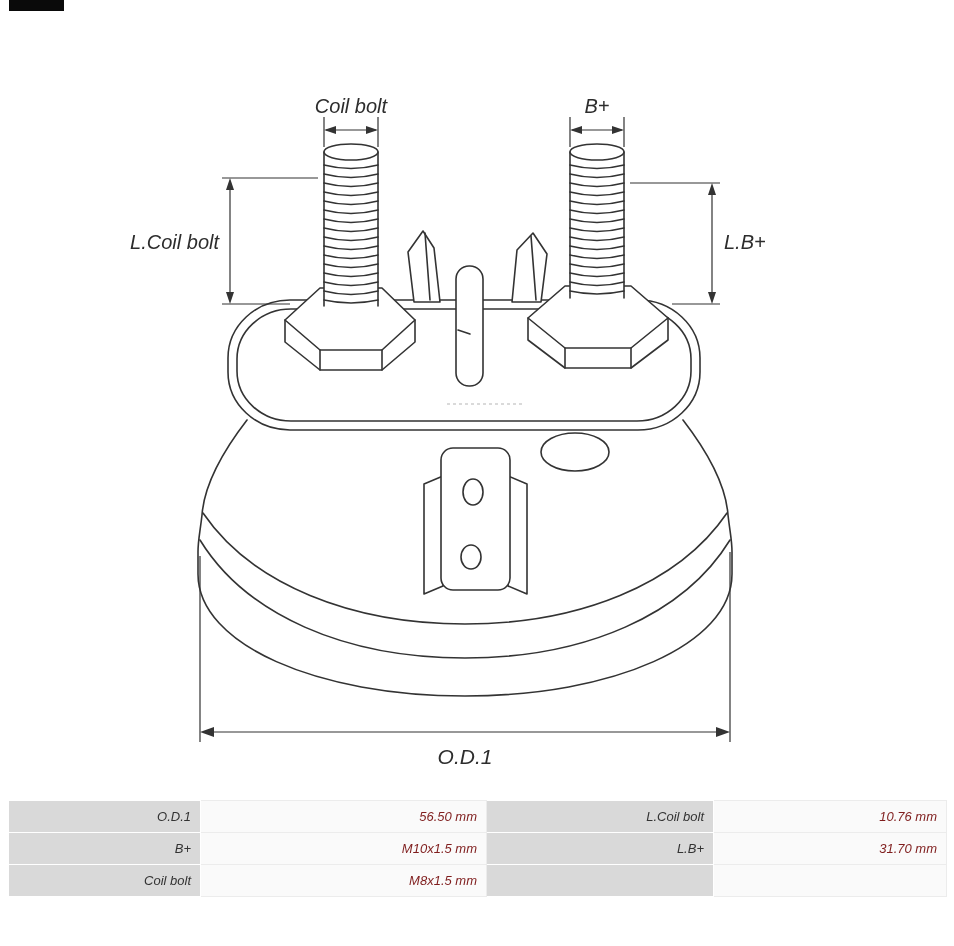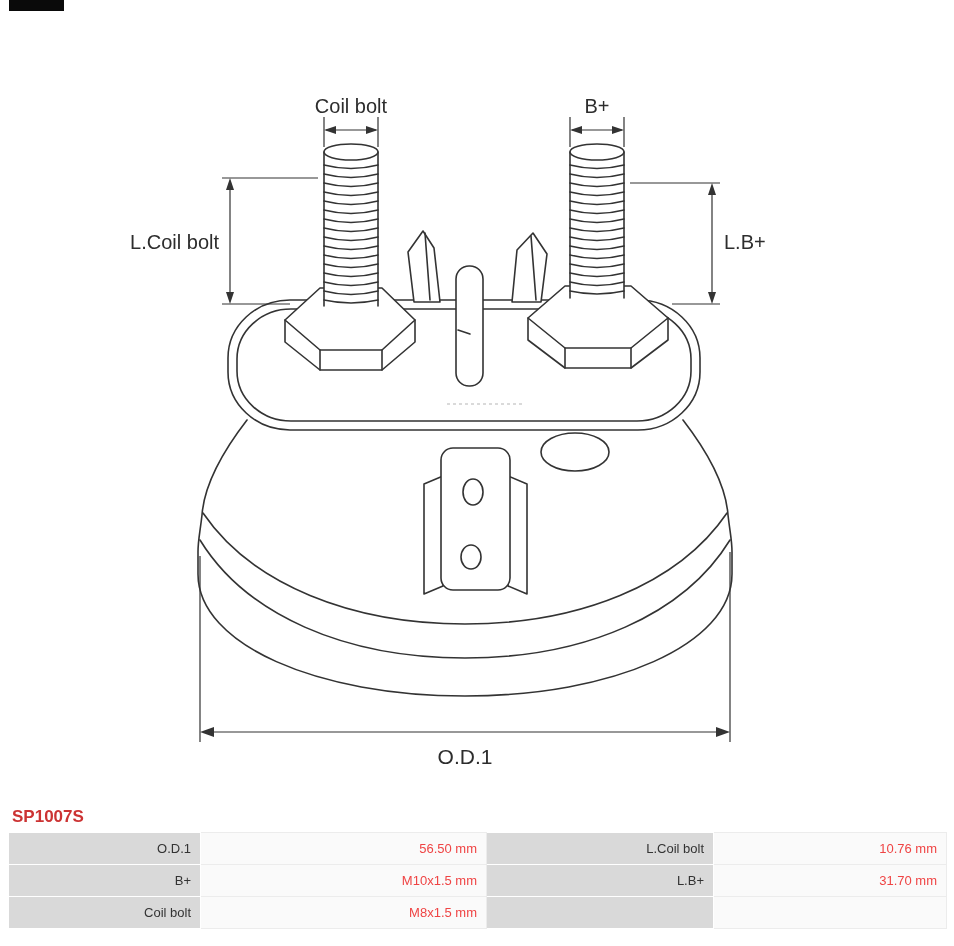--- a/index.html
+++ b/index.html
@@ -1,31 +1,31 @@
 <!DOCTYPE html>
 <html style="--part-number: #cc3333; --table-label-bg: #d9d9d9; --table-value-bg: #fafafa; --drawing-stroke: #333333;"><head>
 <meta charset="utf-8">
 <style>
   html,body{margin:0;padding:0;background:#fff;font-family:"Liberation Sans",sans-serif;}
-  .page{position:relative;width:954px;height:946px;background:#fff;overflow:hidden;}
+  .page{position:relative;width:954px;height:946px;background:#fff;overflow:hidden;font-style:italic;}
   .logo-bar{position:absolute;left:9px;top:0;width:55px;height:11px;background:#0a0a0a;}
   .drawing{display:block;}
   svg text{font-family:"Liberation Sans",sans-serif;fill:#2d2d2d;}
   .dim-label{font-size:20px;}
   .od1{font-size:21px;}
   .ln{fill:none;stroke:var(--drawing-stroke,#333);stroke-width:1.6;stroke-linecap:round;stroke-linejoin:round;}
   .fw{fill:#fff;stroke:var(--drawing-stroke,#333);stroke-width:1.6;stroke-linejoin:round;}
   .thin{fill:none;stroke:var(--drawing-stroke,#333);stroke-width:1.2;}
   .arrow{fill:var(--drawing-stroke,#333);stroke:none;}
   .dash{stroke:#b5b5b5;stroke-width:1;stroke-dasharray:3 3;fill:none;}
   .part-number{margin:7px 0 5px 12px;font-size:17px;font-weight:700;color:var(--part-number,#cc3333);}
   .spec{width:938px;margin:0 8px;border-collapse:collapse;font-size:13px;color:#333;table-layout:fixed;}
   .spec td{height:31px;padding:0 9px;text-align:right;border:1px solid #fff;overflow:hidden;}
   .spec td.lbl{background:var(--table-label-bg,#d9d9d9);}
-  .spec td.val{background:var(--table-value-bg,#fafafa);border:1px solid #ececec;color:#ef4444;}
+  .spec td.val{background:var(--table-value-bg,#fafafa);border:1px solid #ececec;color:#7f1d1d;}
 </style>
 </head>
 <body>
 
 <div class="page">
 
   <div class="logo-bar"></div>
 
   <svg class="drawing" width="954" height="800" viewBox="0 0 954 800" xmlns="http://www.w3.org/2000/svg">
 
@@ -110,21 +110,20 @@
       <polygon class="arrow" points="712,304 708,292 716,292"></polygon>
       <text class="dim-label" x="724" y="249" text-anchor="start">L.B+</text>
 
       <path class="thin" d="M200,556 L200,742 M730,552 L730,742 M204,732 L726,732"></path>
       <polygon class="arrow" points="200,732 214,727 214,737"></polygon>
       <polygon class="arrow" points="730,732 716,727 716,737"></polygon>
       <text class="dim-label od1" x="465" y="764" text-anchor="middle">O.D.1</text>
     </g>
   </svg>
 
-  <div class="part-number">SP1007S</div>
 
   <table class="spec">
     <colgroup>
       <col style="width:192px">
         <col style="width:286px">
         <col style="width:227px">
         <col style="width:233px">
     </colgroup>
     <tbody>
       <tr>

